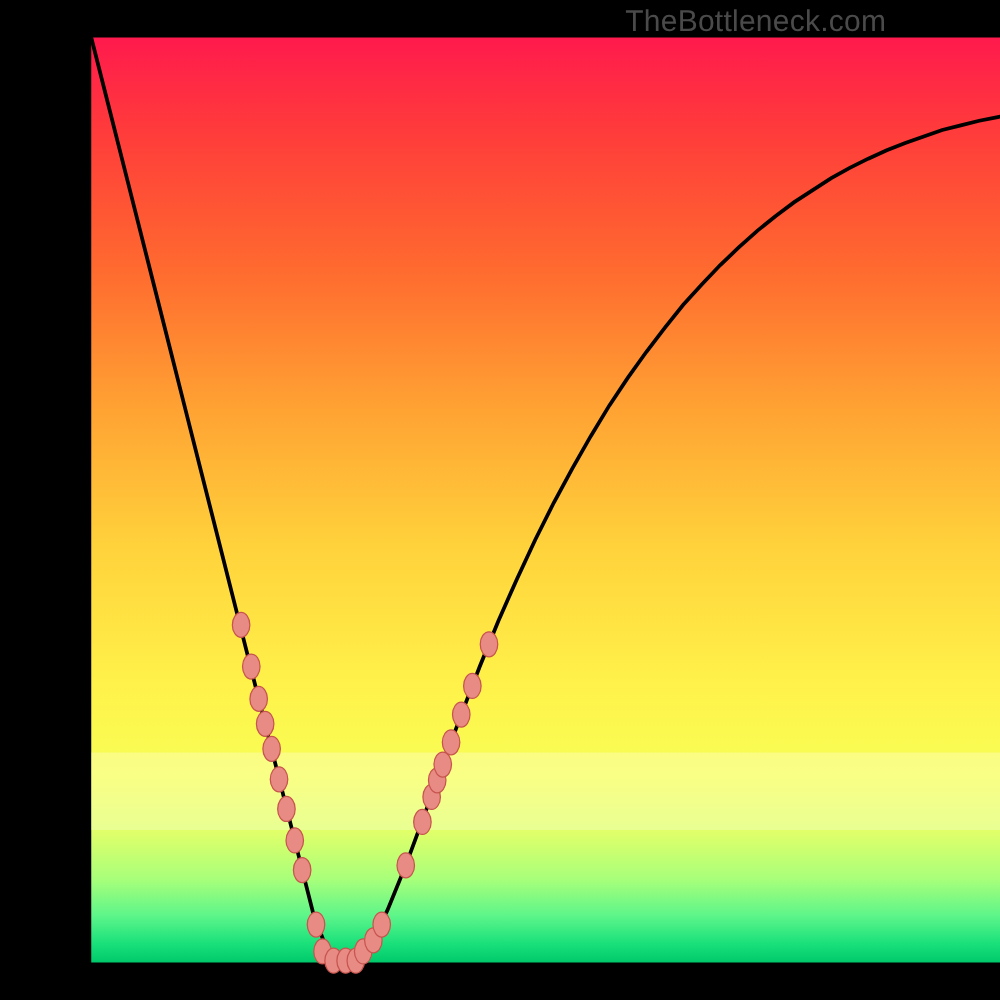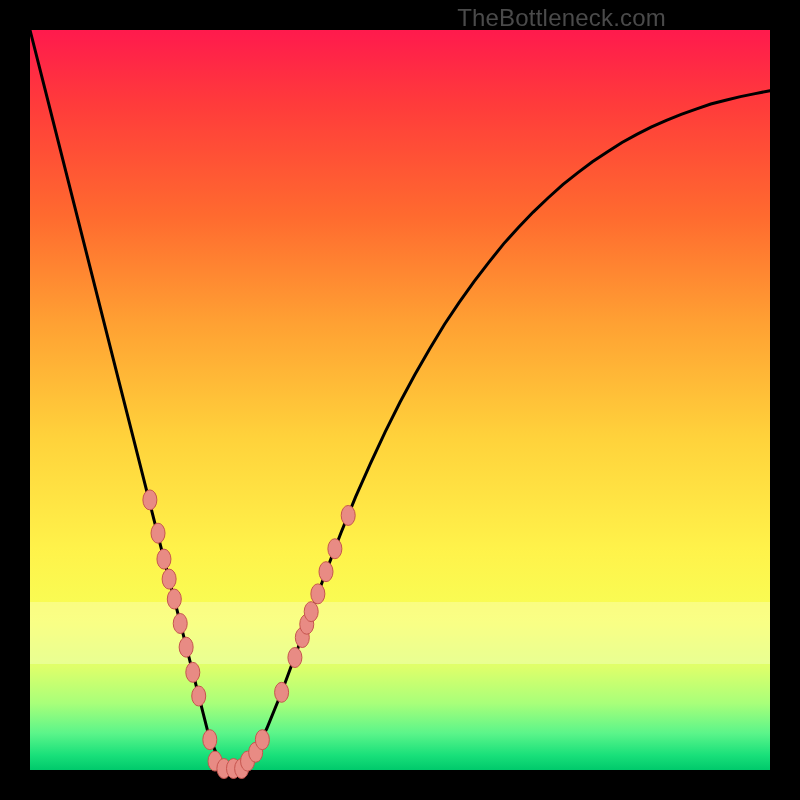--- a/index.html
+++ b/index.html
@@ -9,20 +9,21 @@
     height: 800px;
     overflow: hidden;
     background: #000;
     font-family: Arial, Helvetica, sans-serif;
   }
   .frame {
     position: relative;
     width: 676px;
     height: 800px;
     background: #000;
+    margin-left: 43px;
   }
   .plot-area {
     position: absolute;
     left: 30px;
     top: 30px;
     width: 740px;
     height: 740px;
     background: linear-gradient(
       to bottom,
       #ff1a4d 0%,

